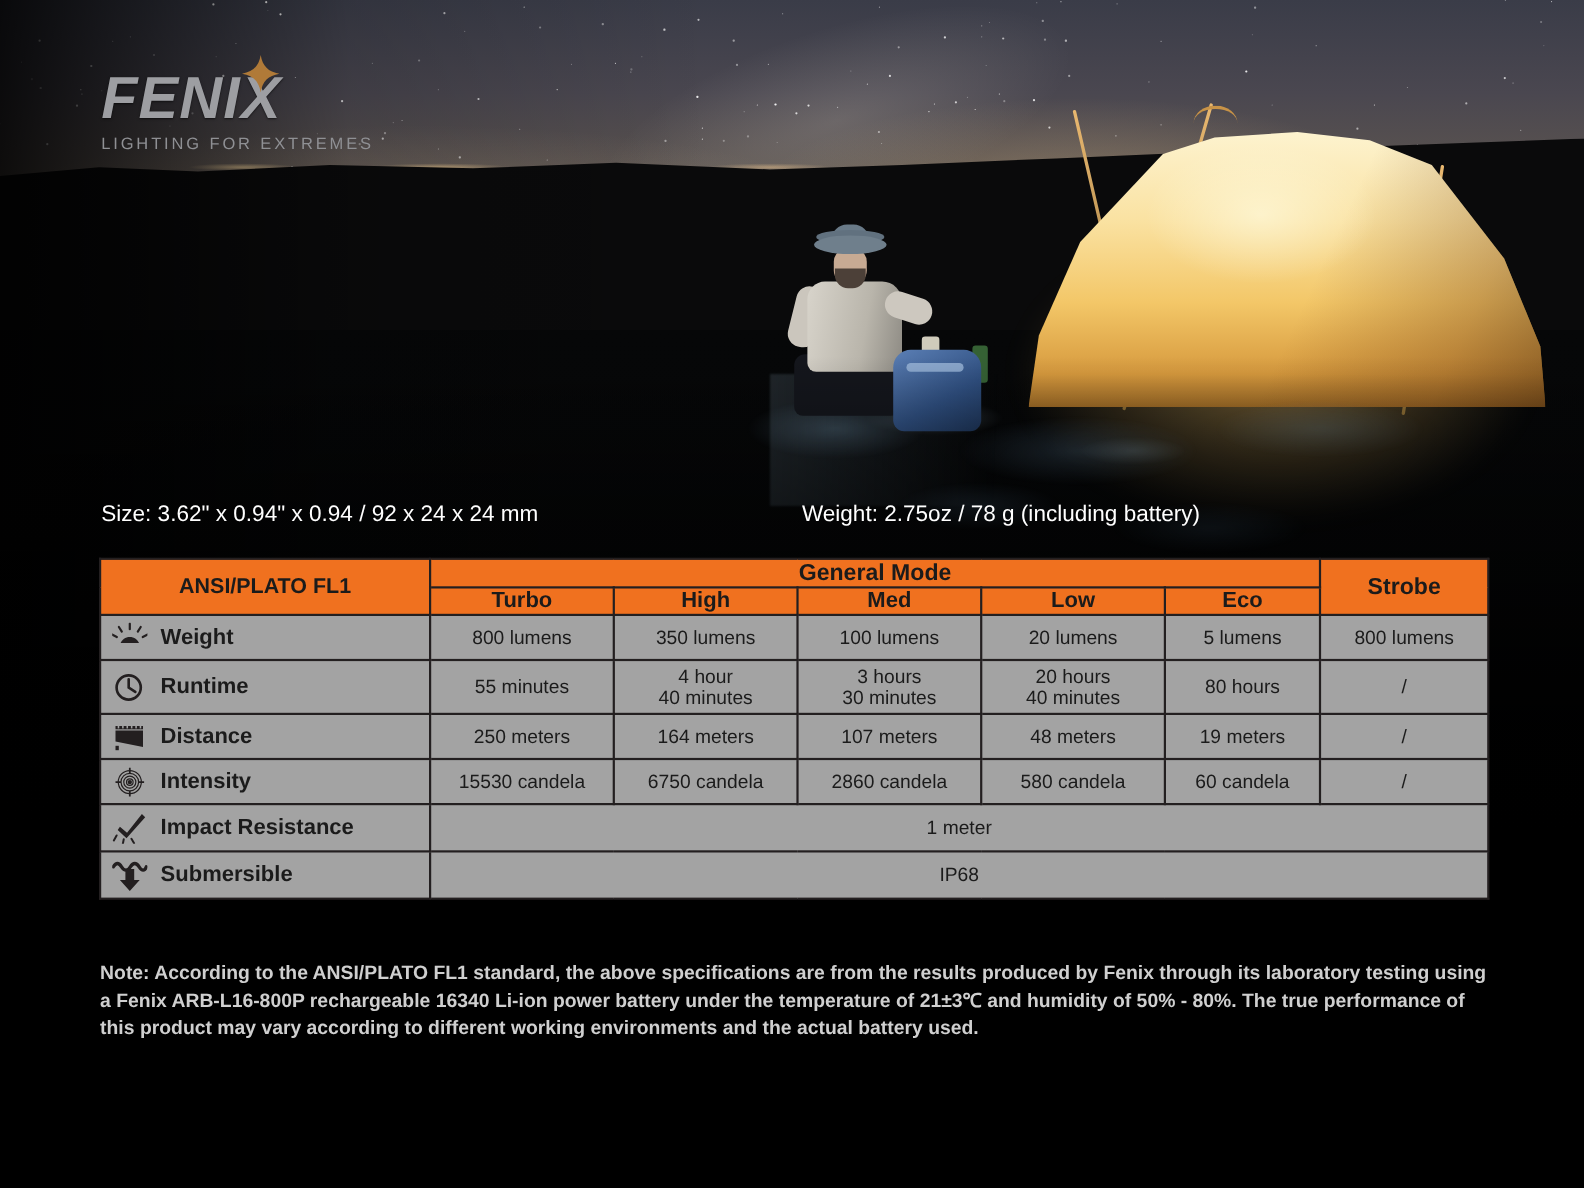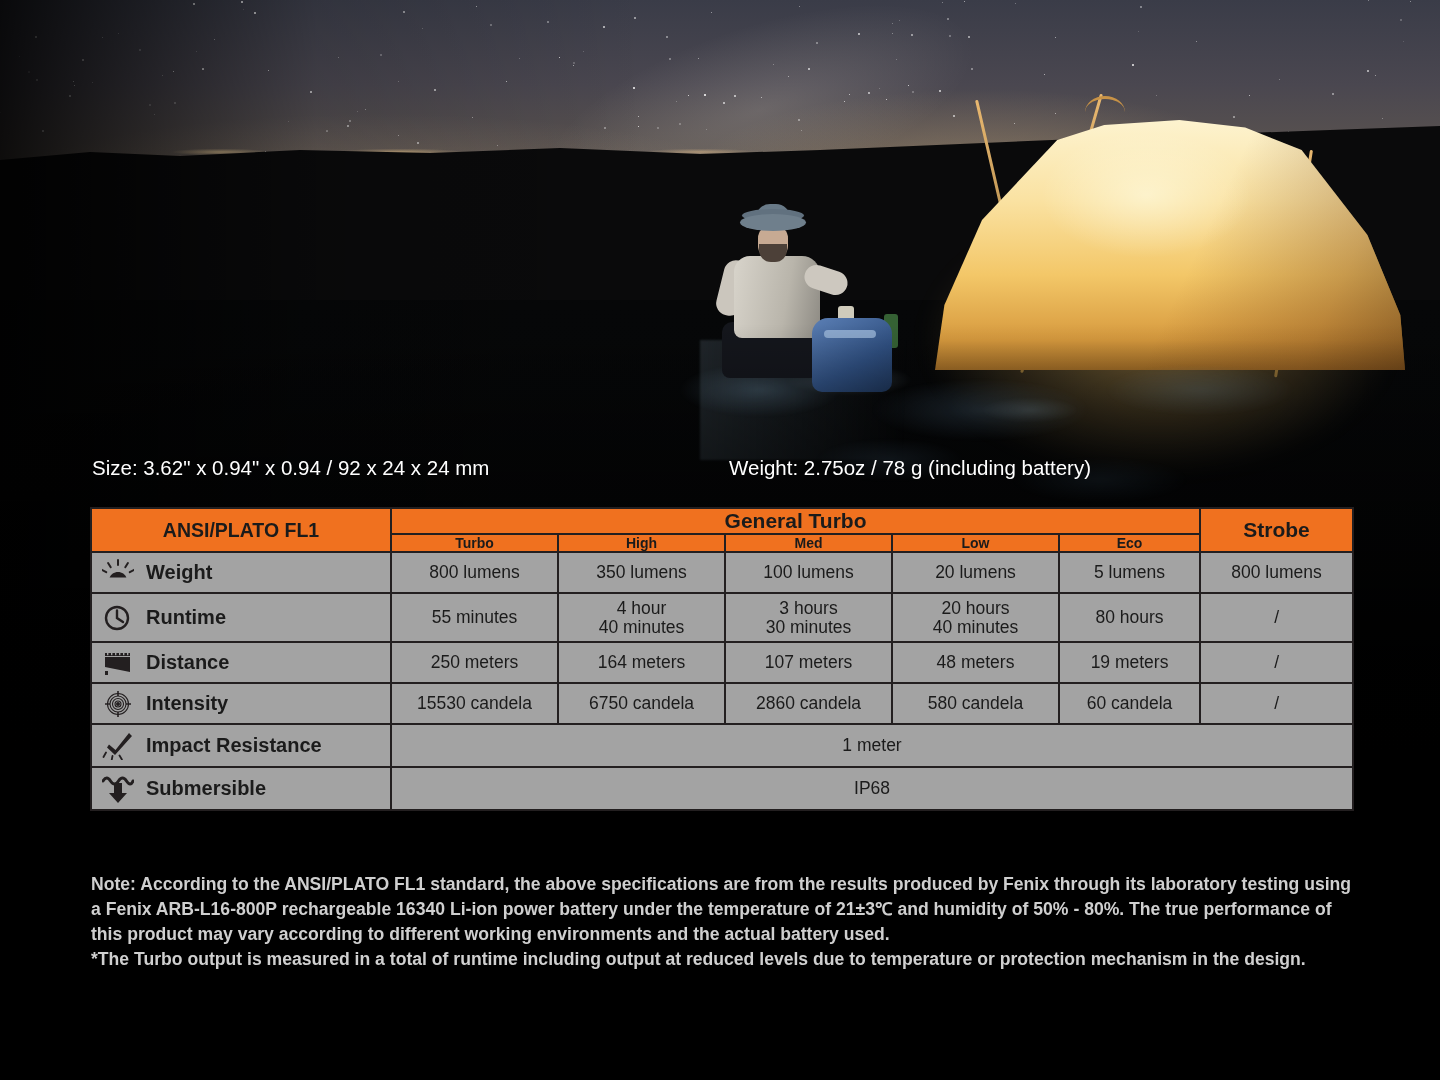--- a/index.html
+++ b/index.html
@@ -145,21 +145,21 @@
   .spec-size { position:absolute; left:0; top:0; white-space:nowrap; }
   .spec-weight { position:absolute; left:637px; top:0; white-space:nowrap; }
 
   
   .tbl-wrap { position:absolute; left:90px; top:507px; width:1262px; }
   table { border-collapse:collapse; width:100%; table-layout:fixed; }
   th, td {
     border:2px solid #231f20; text-align:center; vertical-align:middle;
     font-size:17.5px; color:#1b1b1b; background:#a3a3a3; padding:0;
   }
-  thead th { background:#F0711F; font-weight:bold; font-size:14px; }
+  thead th { background:#F0711F; font-weight:bold; font-size:20px; }
   th.anssi { font-size:19.5px; }
   th.gm { font-size:21px; }
   th.strobe { font-size:21px; }
   td.rowlabel {
     background:#a3a3a3; text-align:left; font-weight:bold; font-size:20px;
     padding-left:10px; color:#1b1b1b;
   }
   .lbl-inner { display:flex; align-items:center; gap:12px; }
   .ic { width:32px; height:28px; flex:0 0 32px; display:block; }
   tr.datarow td { height:41px; }
@@ -405,41 +405,48 @@
       <div class="hat"></div>
     </div>
     <div class="bottle2"></div>
     <div class="bottle"></div>
     <div class="backpack"></div>
     <div class="bp-strap"></div>
 
     <div class="vignette"></div>
   </div>
 
+  <div class="logo">
+    <svg class="logo-star" viewBox="0 0 40 40">
+      <path d="M20 0 C22 12 28 18 40 20 C28 22 22 28 20 40 C18 28 12 22 0 20 C12 18 18 12 20 0 Z" fill="#b07a38"></path>
+    </svg>
+    <div class="logo-word">FENIX</div>
+    <div class="logo-tag">LIGHTING FOR EXTREMES</div>
+  </div>
 
   <div class="spec-row">
     <span class="spec-size">Size: 3.62" x 0.94" x 0.94 / 92 x 24 x 24 mm</span>
     <span class="spec-weight">Weight: 2.75oz / 78 g (including battery)</span>
   </div>
 
   <div class="tbl-wrap">
     <table>
       <colgroup>
         <col class="c0">
           <col class="c1">
           <col class="c2">
           <col class="c3">
           <col class="c4">
           <col class="c5">
           <col class="c6">
       </colgroup>
       <thead>
         <tr>
           <th class="anssi" rowspan="2">ANSI/PLATO FL1</th>
-          <th class="gm" colspan="5">General Turbo</th>
+          <th class="gm" colspan="5">General Mode</th>
           <th class="strobe" rowspan="2">Strobe</th>
         </tr>
         <tr>
           <th>Turbo</th>
           <th>High</th>
           <th>Med</th>
           <th>Low</th>
           <th>Eco</th>
         </tr>
       </thead>
@@ -620,16 +627,15 @@
               </span>
             </td>
             <td class="merged" colspan="6">IP68</td>
           </tr>
         </tbody>
     </table>
   </div>
 
   <div class="note">
     <p>Note: According to the ANSI/PLATO FL1 standard, the above specifications are from the results produced by Fenix through its laboratory testing using a Fenix ARB-L16-800P rechargeable 16340 Li-ion power battery under the temperature of 21±3℃ and humidity of 50% - 80%. The true performance of this product may vary according to different working environments and the actual battery used.</p>
-    <p>*The Turbo output is measured in a total of runtime including output at reduced levels due to temperature or protection mechanism in the design.</p>
   </div>
 
 </div>
 
 </body></html>

